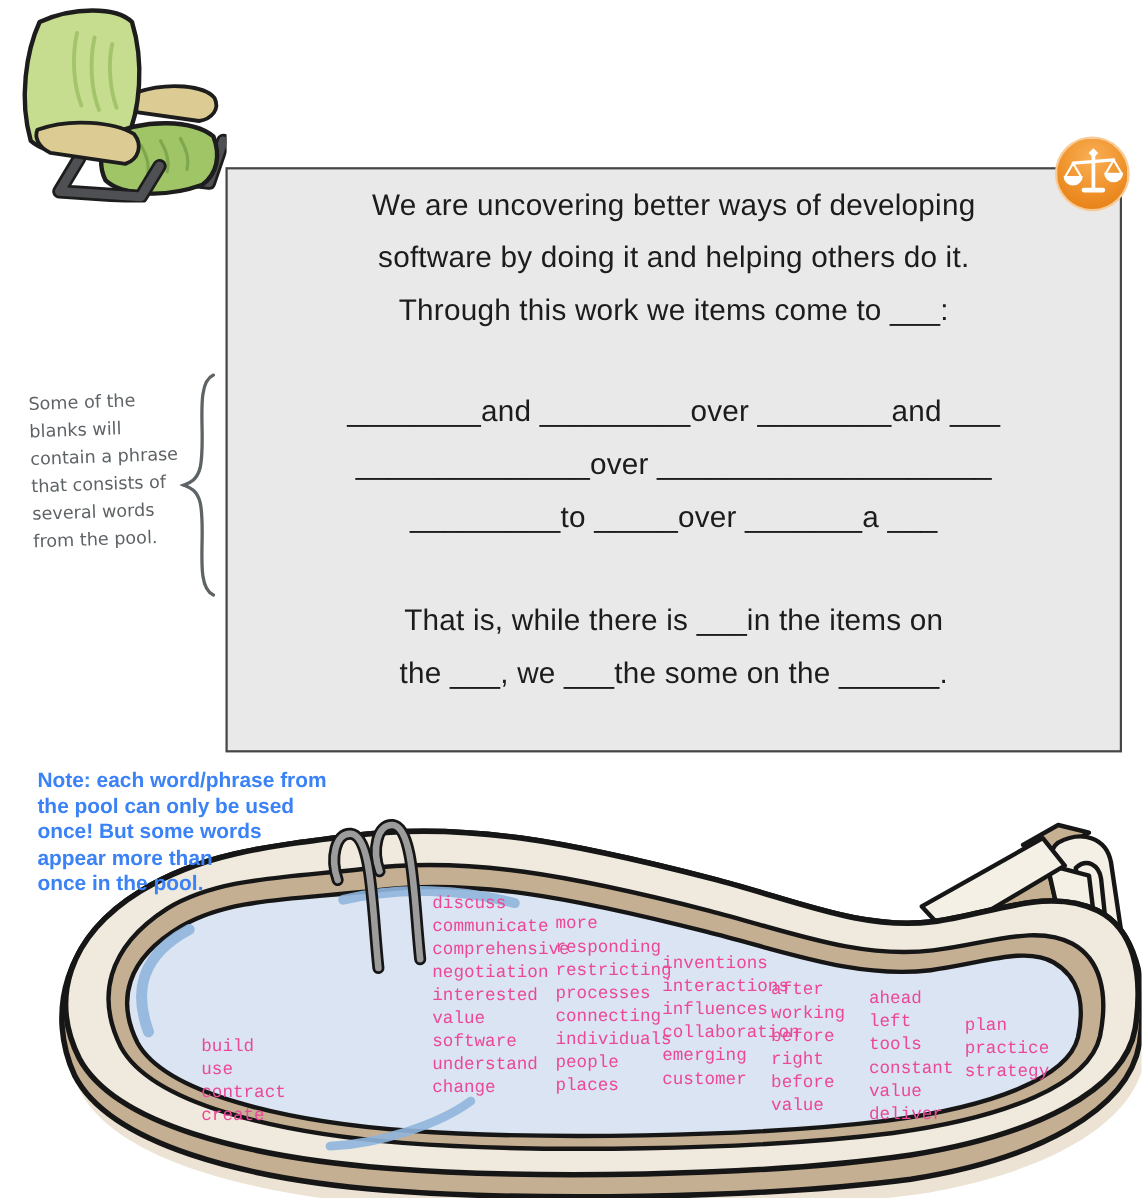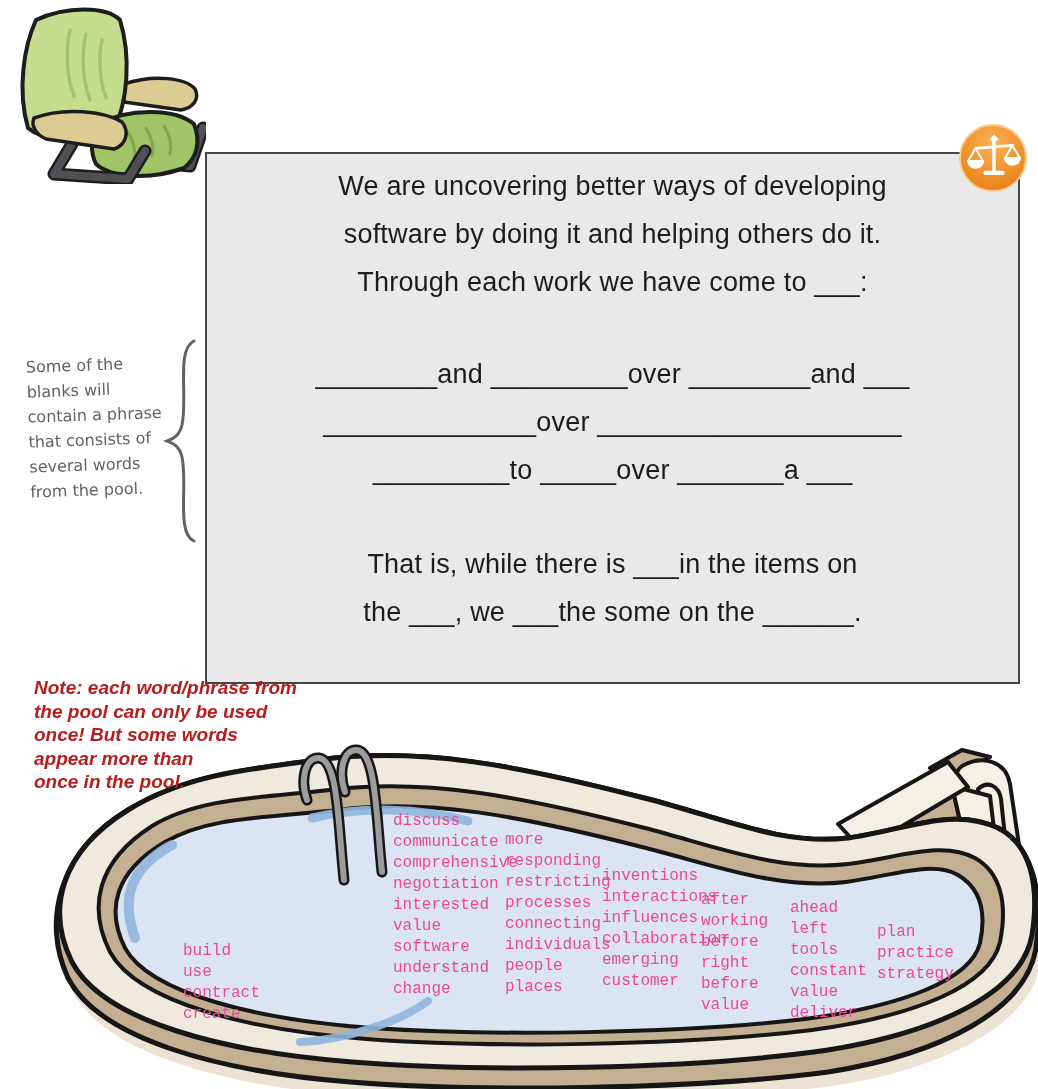--- a/index.html
+++ b/index.html
@@ -25,22 +25,22 @@
          border:2px solid #F8CB97;box-sizing:border-box;}
   .badge svg{position:absolute;left:1px;top:1px;}
 
   
   .margin-note{position:absolute;left:28px;top:352px;width:150px;
                font-family:"DejaVu Sans",sans-serif;font-size:16px;line-height:25px;
                color:#5E6366;transform:rotate(-2deg);}
   .brace{position:absolute;left:163px;top:338px;}
 
   
-  .pool-note{position:absolute;left:34px;top:676px;width:300px;
-             font-weight:bold;font-size:19px;line-height:23.5px;color:#b91c1c;z-index:5;font-style:italic;}
+  .pool-note{position:absolute;left:34px;top:698px;width:300px;
+             font-weight:bold;font-size:19px;line-height:23.5px;color:#3b82f6;z-index:5;}
 
   
   .pool{position:absolute;left:0;top:739px;z-index:1;}
   .pool-col{position:absolute;z-index:4;font-size:16px;line-height:21px;color:#ec4899;font-family:Liberation Mono, monospace;}
 </style>
 </head>
 <body>
 
 <div class="page">
 
@@ -66,21 +66,21 @@
       <path d="M 66 140 L 48 170 L 122 175 L 139 147" fill="none" stroke="#4E5053" stroke-width="8"></path>
 
       <path d="M 28 114 C 58 103, 98 107, 116 118 C 124 128, 120 141, 108 145 L 40 135 C 29 130, 25 121, 28 114 Z" fill="#DCCB93" stroke="#1d1d1d" stroke-width="3.5"></path>
     </g>
   </svg>
 
   <div class="card">
     <div class="intro">
       <div class="line">We are uncovering better ways of developing</div>
       <div class="line">software by doing it and helping others do it.</div>
-      <div class="line">Through each work we have come to ___:</div>
+      <div class="line">Through this work we items come to ___:</div>
     </div>
     <div class="blanks">
       <div class="line">________and _________over ________and ___</div>
       <div class="line">______________over ____________________</div>
       <div class="line">_________to _____over _______a ___</div>
     </div>
     <div class="closing">
       <div class="line">That is, while there is ___in the items on</div>
       <div class="line">the ___, we ___the some on the ______.</div>
     </div>

